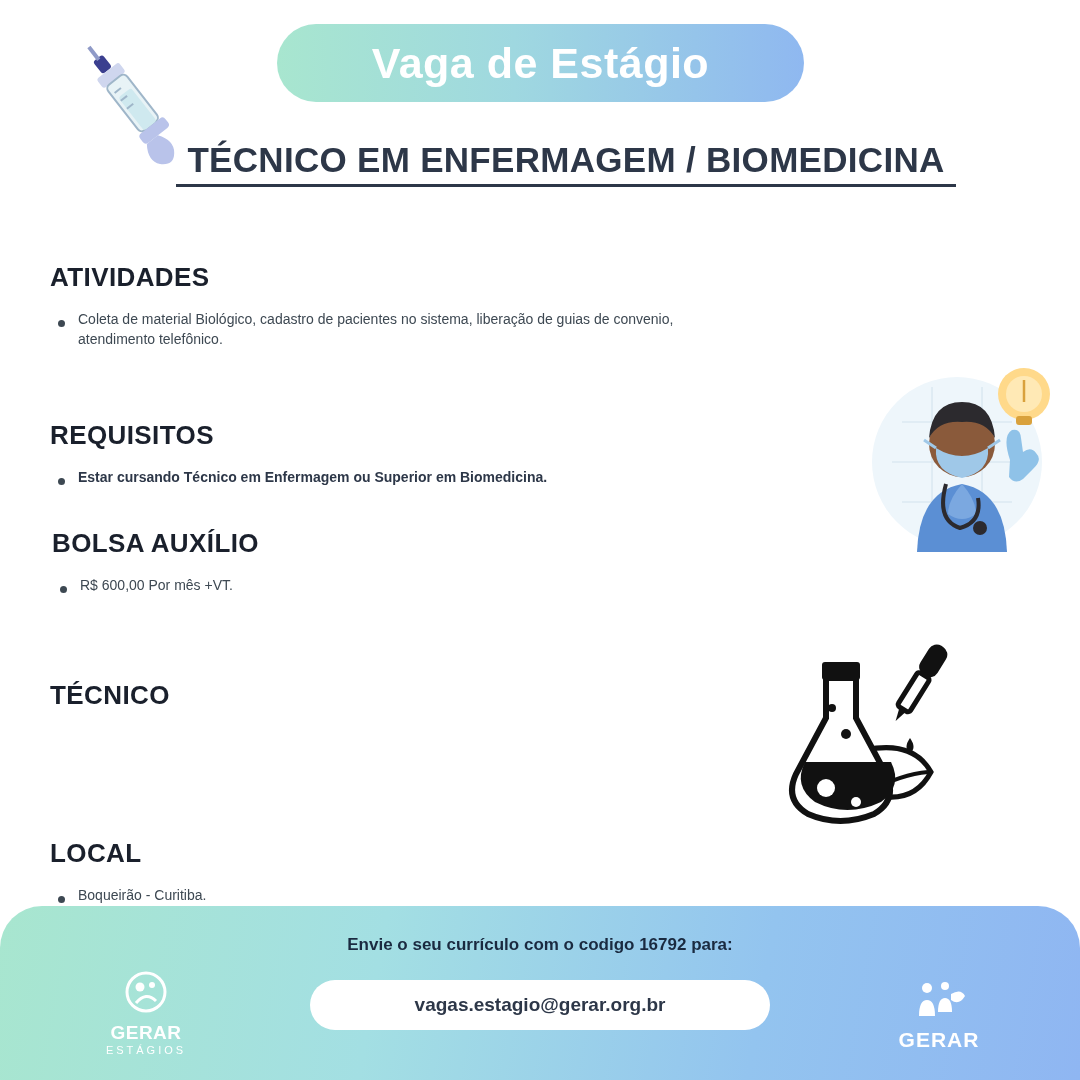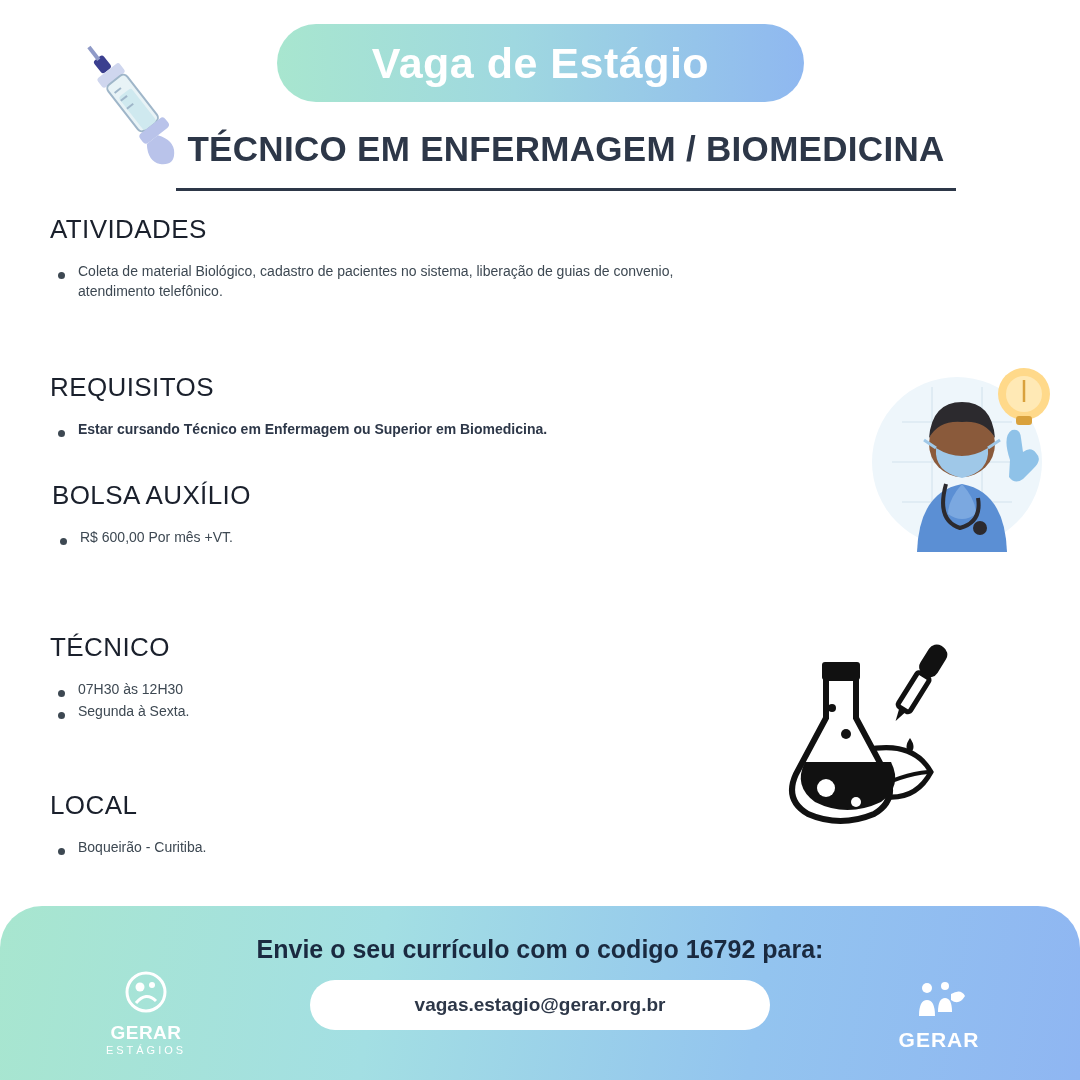--- a/index.html
+++ b/index.html
@@ -25,42 +25,43 @@
     display: flex; align-items: center; justify-content: center;
   }
   .title-pill span {
     font-size: 43px;
     font-weight: bold;
     color: #ffffff;
     letter-spacing: 0.5px;
   }
   .subtitle {
     position: absolute;
-    left: 176px; top: 129px;
+    left: 176px; top: 140px;
     width: 780px;
     text-align: center;
     font-size: 35px;
     font-weight: bold;
     color: #2d3748;
     letter-spacing: 0.3px;
-    padding-bottom: 19px;
+    padding-bottom: 4px;
     border-bottom: 3px solid #2d3748;
   }
 
   
   .syringe { position: absolute; left: 62px; top: 22px; width: 160px; height: 160px; }
 
   
   .section { position: absolute; left: 50px; }
   .section h2 {
     font-size: 26px;
-    font-weight: normal;
+    font-weight: bold;
     color: #1a202c;
     letter-spacing: 0.4px;
     margin-bottom: 16px;
+    margin-top: 48px;
   }
   .section ul { list-style: none; }
   .section li {
     position: relative;
     padding-left: 28px;
     font-size: 14px;
     color: #3d4852;
     line-height: 1.45;
     margin-bottom: 2px;
   }
@@ -91,21 +92,21 @@
     width: 1080px; height: 174px;
     border-top-left-radius: 42px;
     border-top-right-radius: 42px;
     background: linear-gradient(100deg, #a8e6cf 0%, #a3dfe3 35%, #93c4ef 70%, #8fb6f2 100%);
   }
   .footer-cta {
     position: absolute;
     left: 0; top: 29px;
     width: 1080px;
     text-align: center;
-    font-size: 25px;
+    font-size: 17px;
     font-weight: bold;
     color: #1a2a40;
   }
   .email-pill {
     position: absolute;
     left: 310px; top: 74px;
     width: 460px; height: 50px;
     background: #ffffff;
     border-radius: 25px;
     display: flex; align-items: center; justify-content: center;
@@ -164,24 +165,20 @@
 
   <div class="section" id="sec-bolsa">
     <h2>BOLSA AUXÍLIO</h2>
     <ul>
       <li style="margin-top:16px">R$ 600,00 Por mês +VT.</li>
     </ul>
   </div>
 
   <div class="section" id="sec-horario">
     <h2>TÉCNICO</h2>
-    <ul>
-      <li style="margin-top:12px">07H30 às 12H30</li>
-      <li>Segunda à Sexta.</li>
-    </ul>
   </div>
 
   <div class="section" id="sec-local">
     <h2>LOCAL</h2>
     <ul>
       <li style="margin-top:12px">Boqueirão - Curitiba.</li>
     </ul>
   </div>
 
   <svg class="nurse-ill" viewBox="0 0 200 210">

